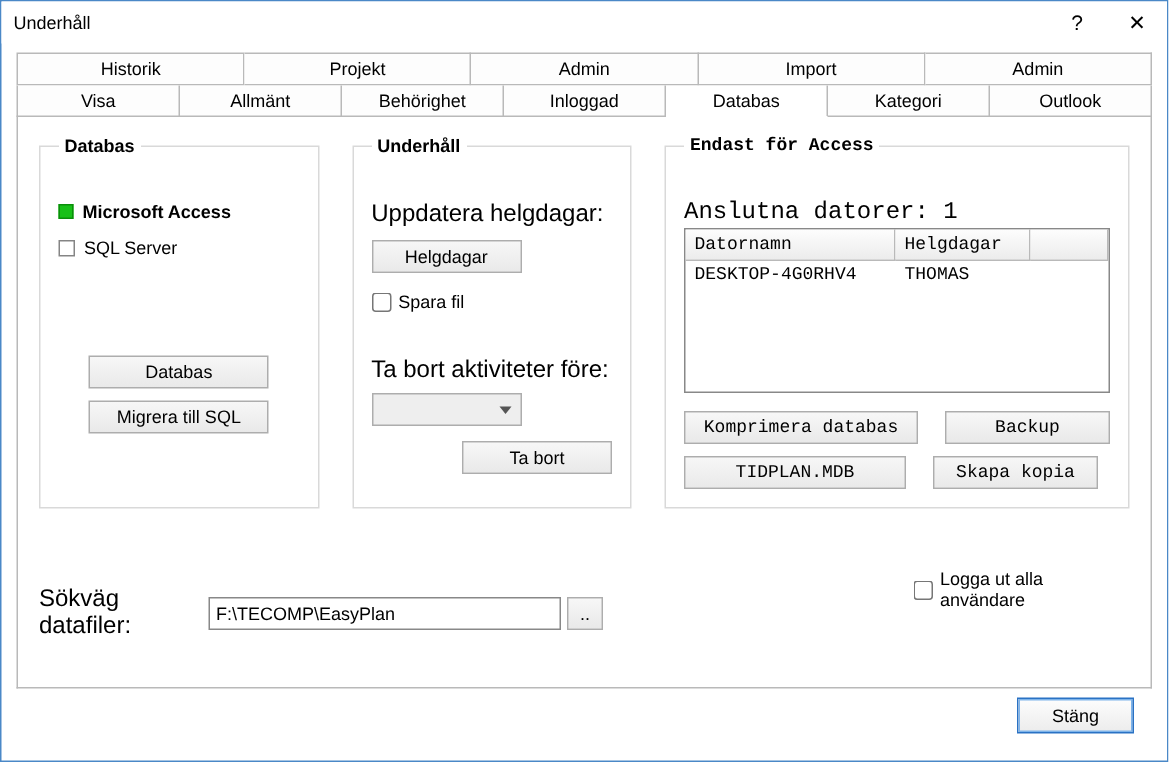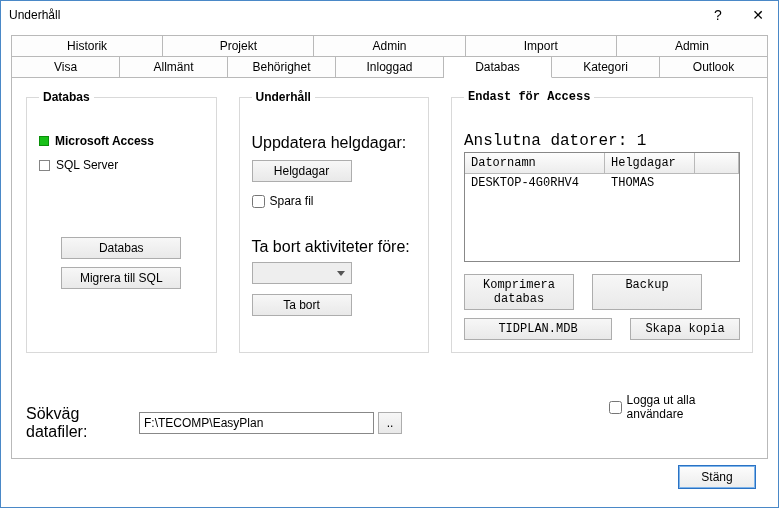--- a/index.html
+++ b/index.html
@@ -111,21 +111,21 @@
           <div style="height:12px"></div>
           <label class="checkbox">
             <input type="checkbox" style="">
             <span>Spara fil</span>
           </label>
           <div style="height:30px"></div>
           <div class="label">Ta bort aktiviteter före:</div>
           <div style="height:6px"></div>
           <div class="combo"></div>
           <div style="height:10px"></div>
-          <div style="display:flex; justify-content:flex-start;">
+          <div style="display:flex; justify-content:flex-end;">
             <div class="btn3d" style="width:100px">Ta bort</div>
           </div>
         </fieldset>
 
         <fieldset class="group col3">
           <legend>Endast för Access</legend>
           <div style="height:18px"></div>
           <div class="label">Anslutna datorer: 1</div>
           <div style="height:2px"></div>
           <div class="table">
@@ -134,21 +134,21 @@
               <div class="th th2">Helgdagar</div>
               <div class="th th3"></div>
             </div>
             <div class="tdrow">
               <div class="td1">DESKTOP-4G0RHV4</div>
               <div class="td2">THOMAS</div>
             </div>
           </div>
           <div style="height:12px"></div>
           <div class="btnrow">
-            <div class="btn3d" style="width:110px">Komprimera databas</div>
+            <div class="btn3d" style="width:156px">Komprimera databas</div>
             <div class="btn3d" style="width:110px">Backup</div>
           </div>
           <div style="height:8px"></div>
           <div class="btnrow">
             <div class="btn3d" style="width:148px">TIDPLAN.MDB</div>
             <div class="btn3d" style="width:110px">Skapa kopia</div>
           </div>
         </fieldset>
       </div>
 

